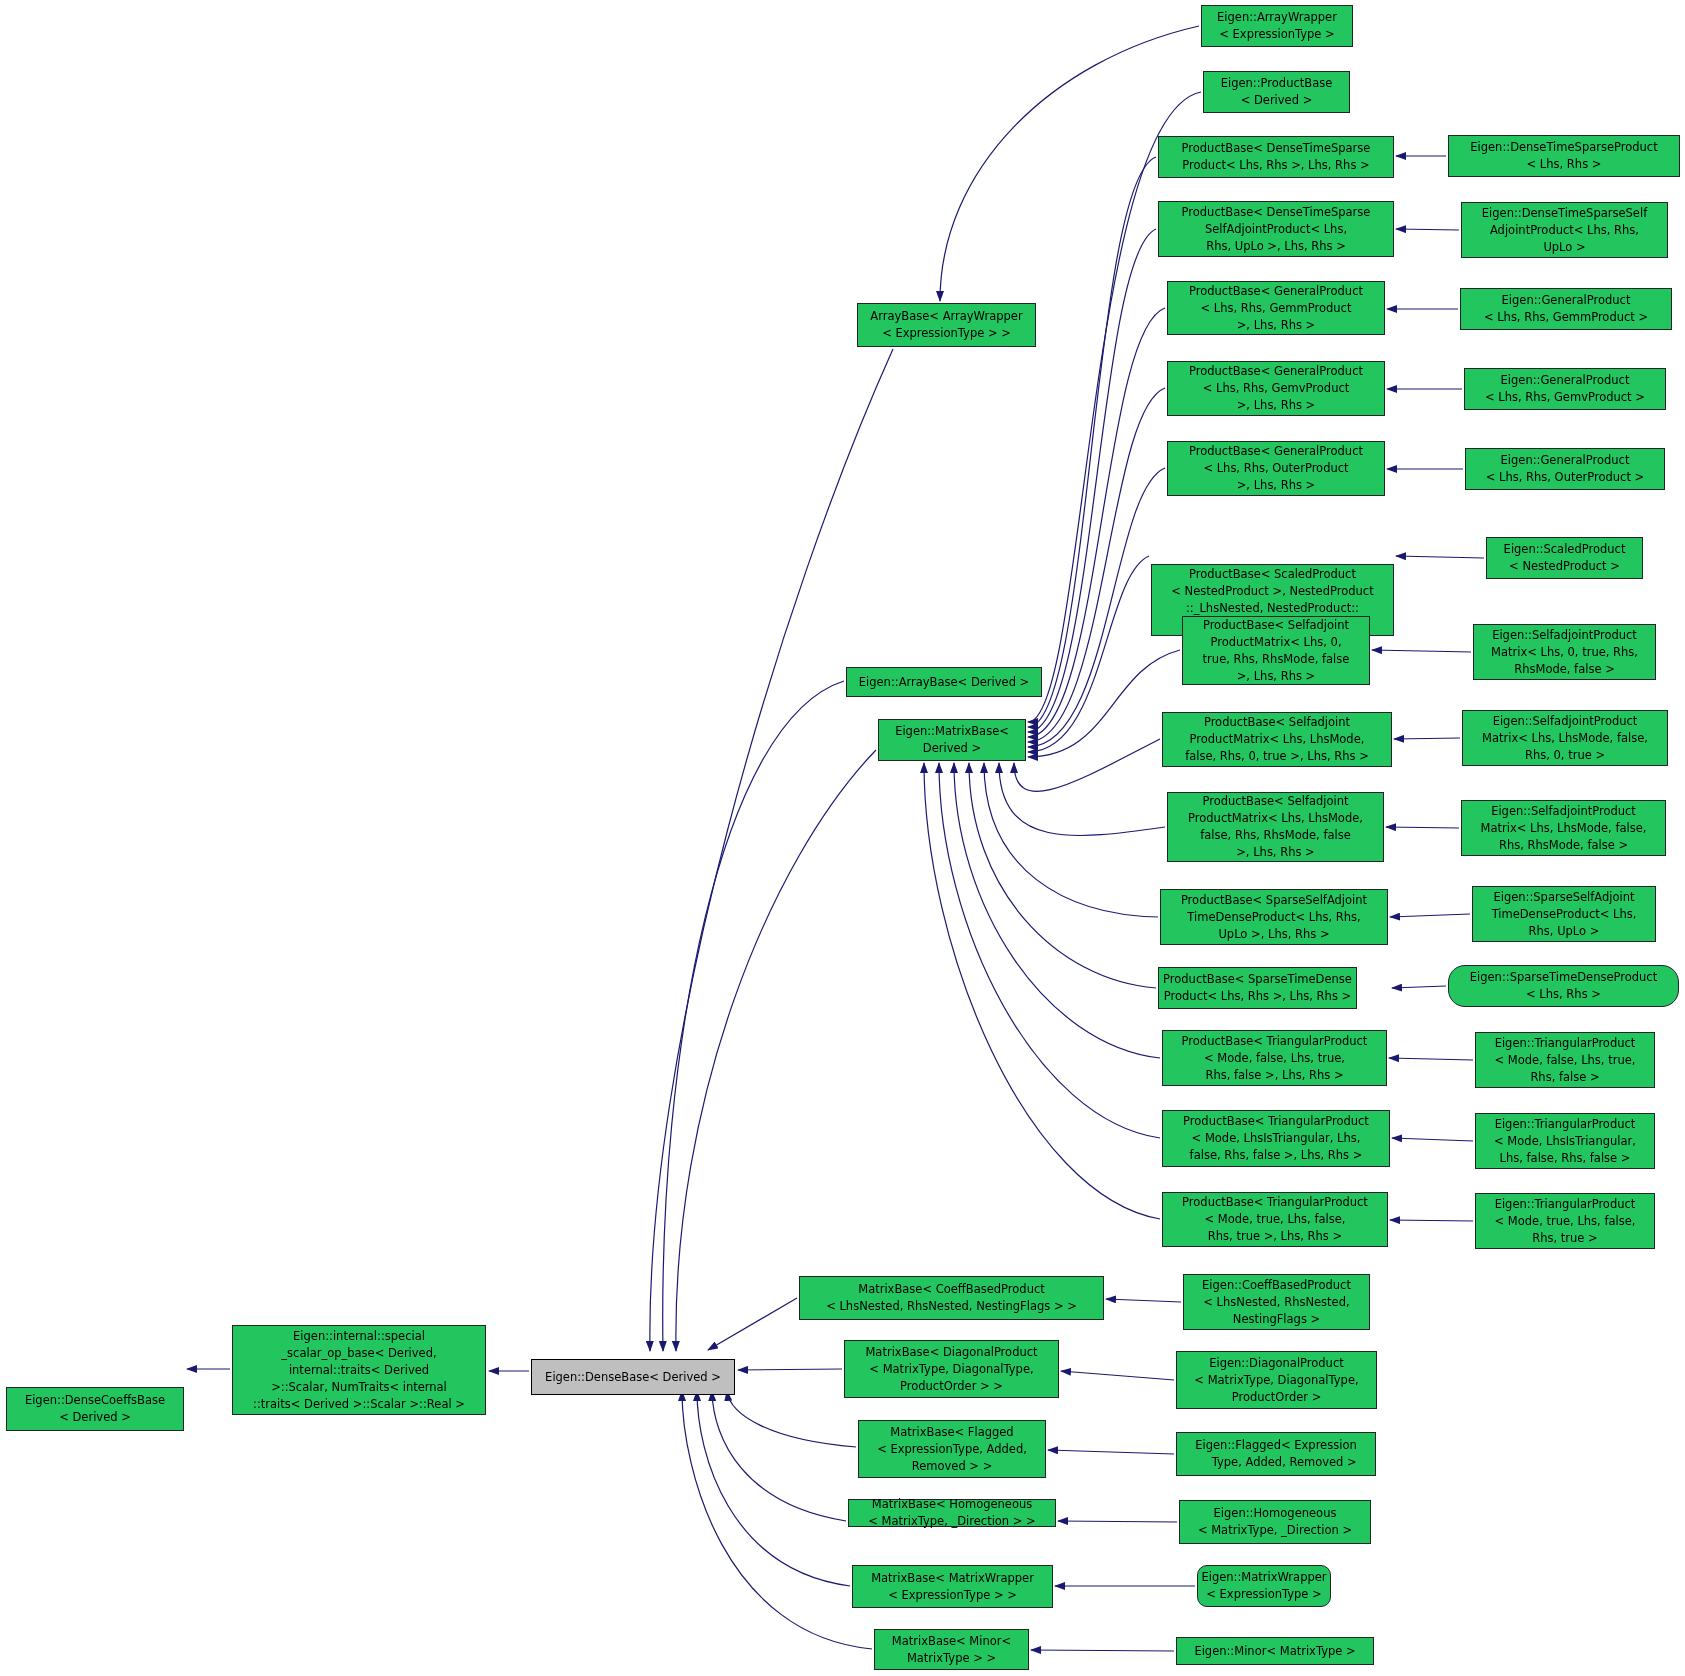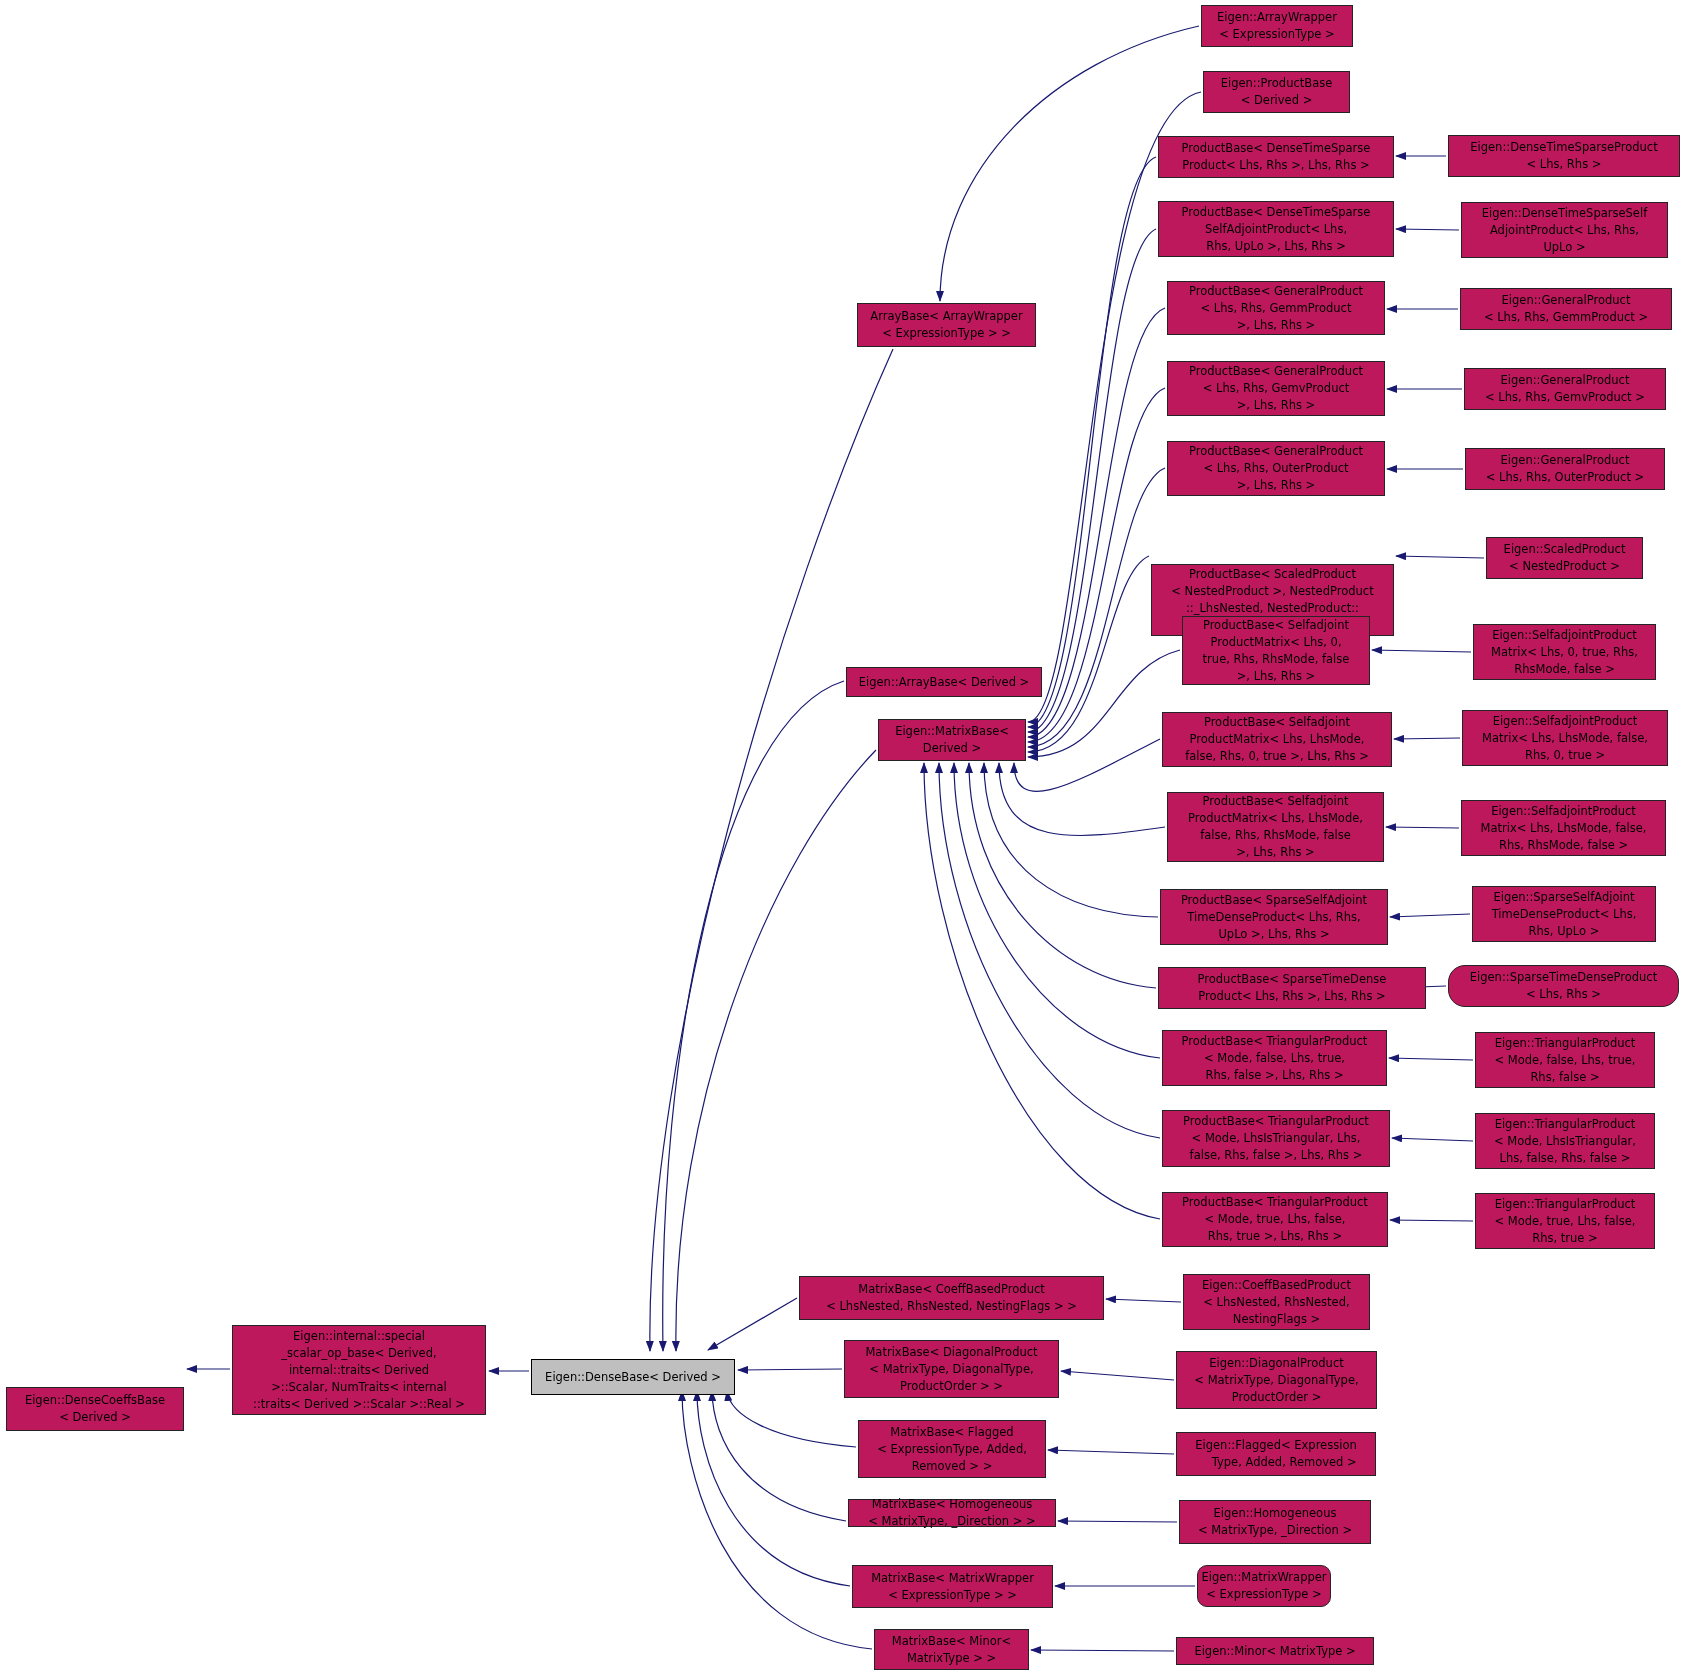--- a/index.html
+++ b/index.html
@@ -7,21 +7,21 @@
     position:relative;
     width:1685px;height:1676px;
     font-family:"DejaVu Sans","Liberation Sans",sans-serif;
     background:#ffffff;
     overflow:hidden;
   }
   #edges{position:absolute;left:0;top:0;width:1685px;height:1676px;pointer-events:none;}
   .node{
     position:absolute;
     box-sizing:border-box;
-    background:#be185d;
+    background:#22c55e;
     border:1.4px solid #242424;
     color:#000000;
     font-size:11.5px;
     line-height:17px;
     display:flex;
     align-items:center;
     justify-content:center;
     text-align:center;
     white-space:pre-line;
     padding:1px 3px;
@@ -150,21 +150,21 @@
       <div class="node" style="left: 1162px; top: 712px; width: 230px; height: 55px;">ProductBase&lt; Selfadjoint
 ProductMatrix&lt; Lhs, LhsMode,
 false, Rhs, 0, true &gt;, Lhs, Rhs &gt;</div>
       <div class="node" style="left: 1167px; top: 792px; width: 217px; height: 70px;">ProductBase&lt; Selfadjoint
 ProductMatrix&lt; Lhs, LhsMode,
 false, Rhs, RhsMode, false
 &gt;, Lhs, Rhs &gt;</div>
       <div class="node" style="left: 1160px; top: 889px; width: 228px; height: 56px;">ProductBase&lt; SparseSelfAdjoint
 TimeDenseProduct&lt; Lhs, Rhs,
 UpLo &gt;, Lhs, Rhs &gt;</div>
-      <div class="node" style="left: 1158px; top: 967px; width: 268px; height: 42px;">ProductBase&lt; SparseTimeDense
+      <div class="node" style="left: 1158px; top: 967px; width: 199px; height: 42px;">ProductBase&lt; SparseTimeDense
 Product&lt; Lhs, Rhs &gt;, Lhs, Rhs &gt;</div>
       <div class="node" style="left: 1162px; top: 1030px; width: 225px; height: 56px;">ProductBase&lt; TriangularProduct
 &lt; Mode, false, Lhs, true,
 Rhs, false &gt;, Lhs, Rhs &gt;</div>
       <div class="node" style="left: 1162px; top: 1110px; width: 228px; height: 57px;">ProductBase&lt; TriangularProduct
 &lt; Mode, LhsIsTriangular, Lhs,
 false, Rhs, false &gt;, Lhs, Rhs &gt;</div>
       <div class="node" style="left: 1162px; top: 1192px; width: 226px; height: 55px;">ProductBase&lt; TriangularProduct
 &lt; Mode, true, Lhs, false,
 Rhs, true &gt;, Lhs, Rhs &gt;</div>

